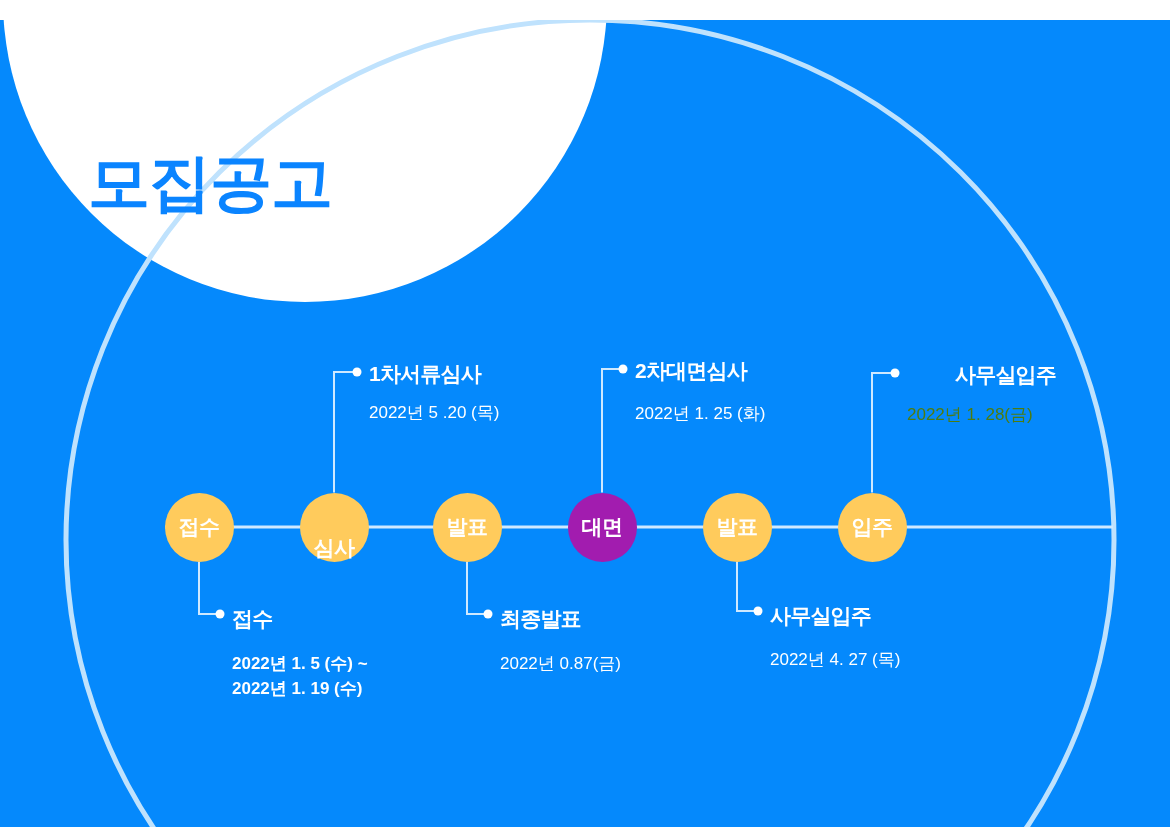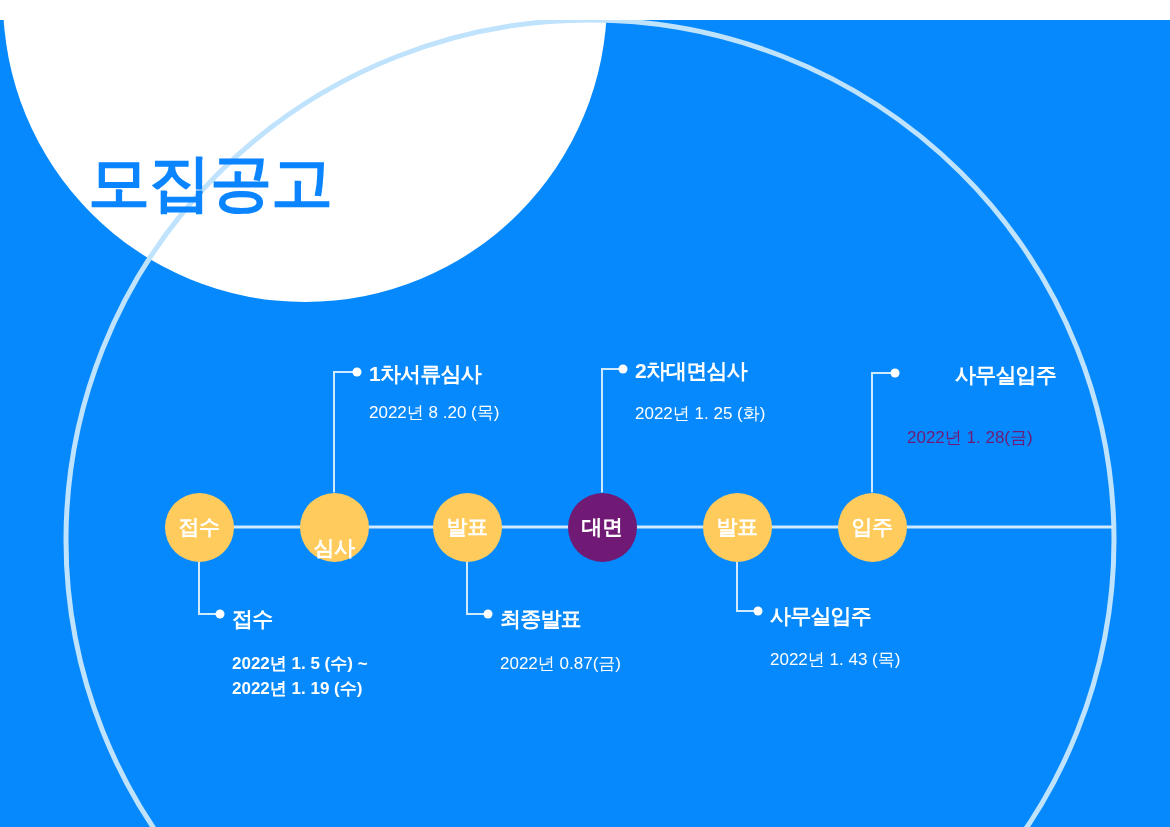--- a/index.html
+++ b/index.html
@@ -121,51 +121,51 @@
   <div id="node-layer">
       <div class="node" style="left: 164.5px; top: 472.5px; background: rgb(255, 203, 92);">
         <span>접수</span>
       </div>
       <div class="node" style="left: 299.5px; top: 472.5px; background: rgb(255, 203, 92); align-items: flex-end;">
         <span>심사</span>
       </div>
       <div class="node" style="left: 432.5px; top: 472.5px; background: rgb(255, 203, 92);">
         <span>발표</span>
       </div>
-      <div class="node" style="left: 567.5px; top: 472.5px; background: #701a75;">
+      <div class="node" style="left: 567.5px; top: 472.5px; background: #a21caf;">
         <span>대면</span>
       </div>
       <div class="node" style="left: 702.5px; top: 472.5px; background: rgb(255, 203, 92);">
         <span>발표</span>
       </div>
       <div class="node" style="left: 837.5px; top: 472.5px; background: rgb(255, 203, 92); justify-content: center;">
         <span>입주</span>
       </div>
     </div>
   <div id="label-layer">
       <div class="label-title" style="left: 232px; top: 585px; color: rgb(255, 255, 255);">접수</div>
       <div class="label-date" style="left: 232px; top: 632px; color: rgb(255, 255, 255); font-weight: bold;">
         <div>2022년 1. 5 (수) ~</div>
         <div>2022년 1. 19 (수)</div>
       </div>
       <div class="label-title" style="left: 369px; top: 340px; color: rgb(255, 255, 255);">1차서류심사</div>
       <div class="label-date" style="left: 369px; top: 381px; color: rgb(255, 255, 255);">
-        <div>2022년 8 .20 (목)</div>
+        <div>2022년 5 .20 (목)</div>
       </div>
       <div class="label-title" style="left: 500px; top: 585px; color: rgb(255, 255, 255);">최종발표</div>
       <div class="label-date" style="left: 500px; top: 632px; color: rgb(255, 255, 255);">
         <div>2022년 0.87(금)</div>
       </div>
       <div class="label-title" style="left: 635px; top: 337px; color: rgb(255, 255, 255);">2차대면심사</div>
       <div class="label-date" style="left: 635px; top: 382px; color: rgb(255, 255, 255);">
         <div>2022년 1. 25 (화)</div>
       </div>
       <div class="label-title" style="left: 770px; top: 582px; color: rgb(255, 255, 255);">사무실입주</div>
       <div class="label-date" style="left: 770px; top: 628px; color: rgb(255, 255, 255);">
-        <div>2022년 1. 43 (목)</div>
+        <div>2022년 4. 27 (목)</div>
       </div>
       <div class="label-title" style="left: 955px; top: 341px; color: rgb(255, 255, 255);">사무실입주</div>
-      <div class="label-date" style="left: 907px; top: 406px; color: #701a75;">
+      <div class="label-date" style="left: 907px; top: 383px; color: #4d7c0f;">
         <div>2022년 1. 28(금)</div>
       </div>
     </div>
 
 </div>
 
 </body></html>

